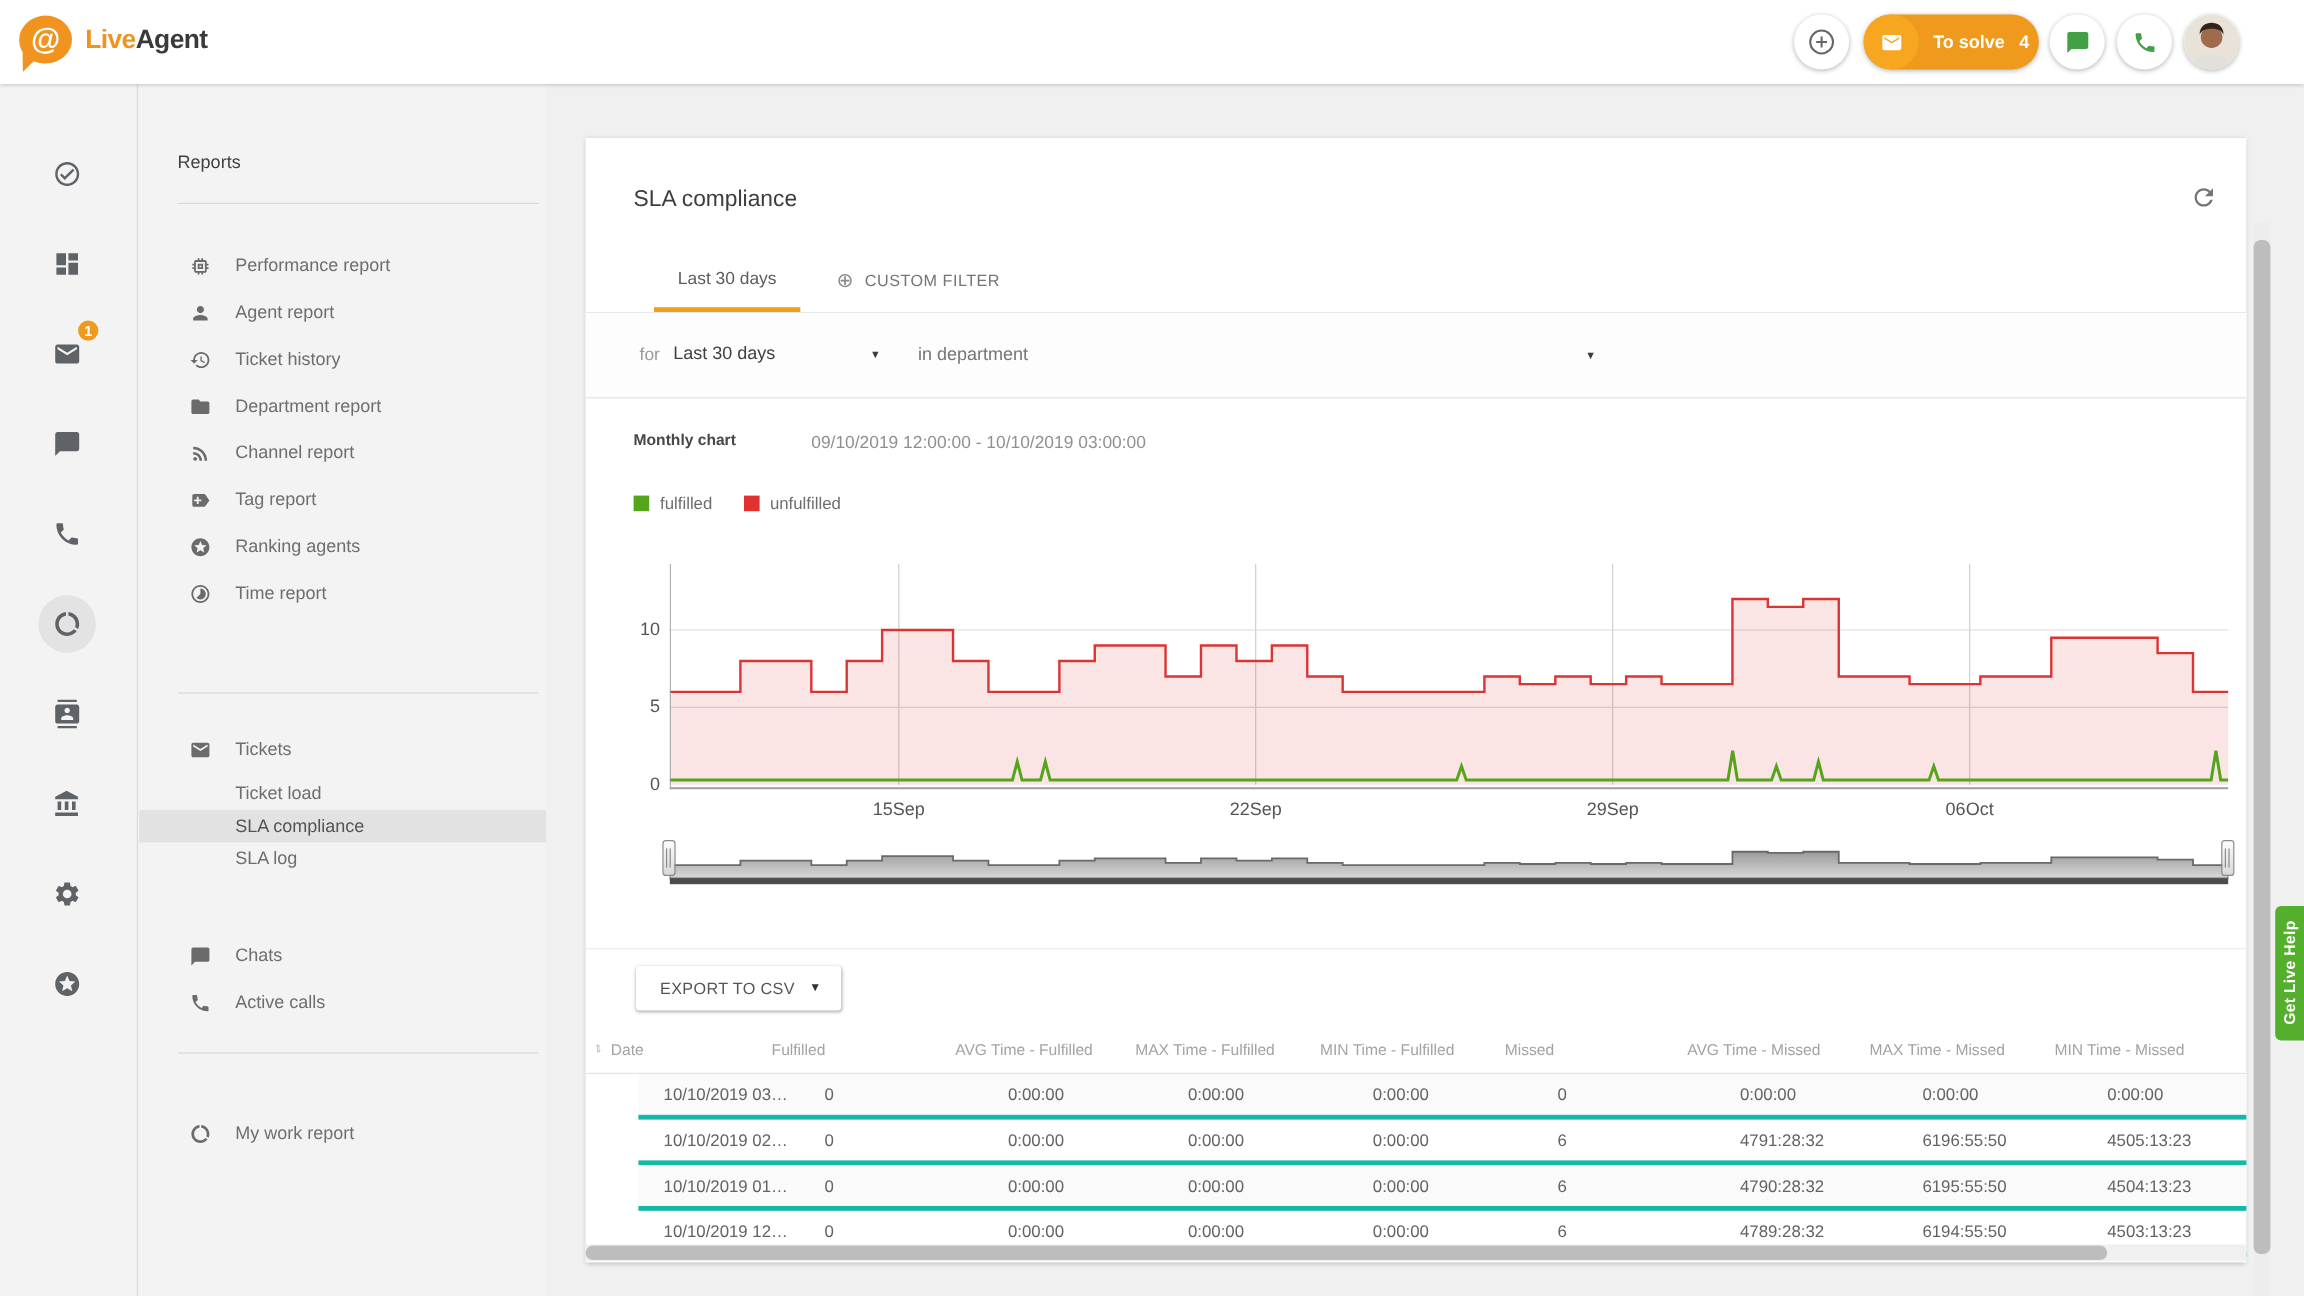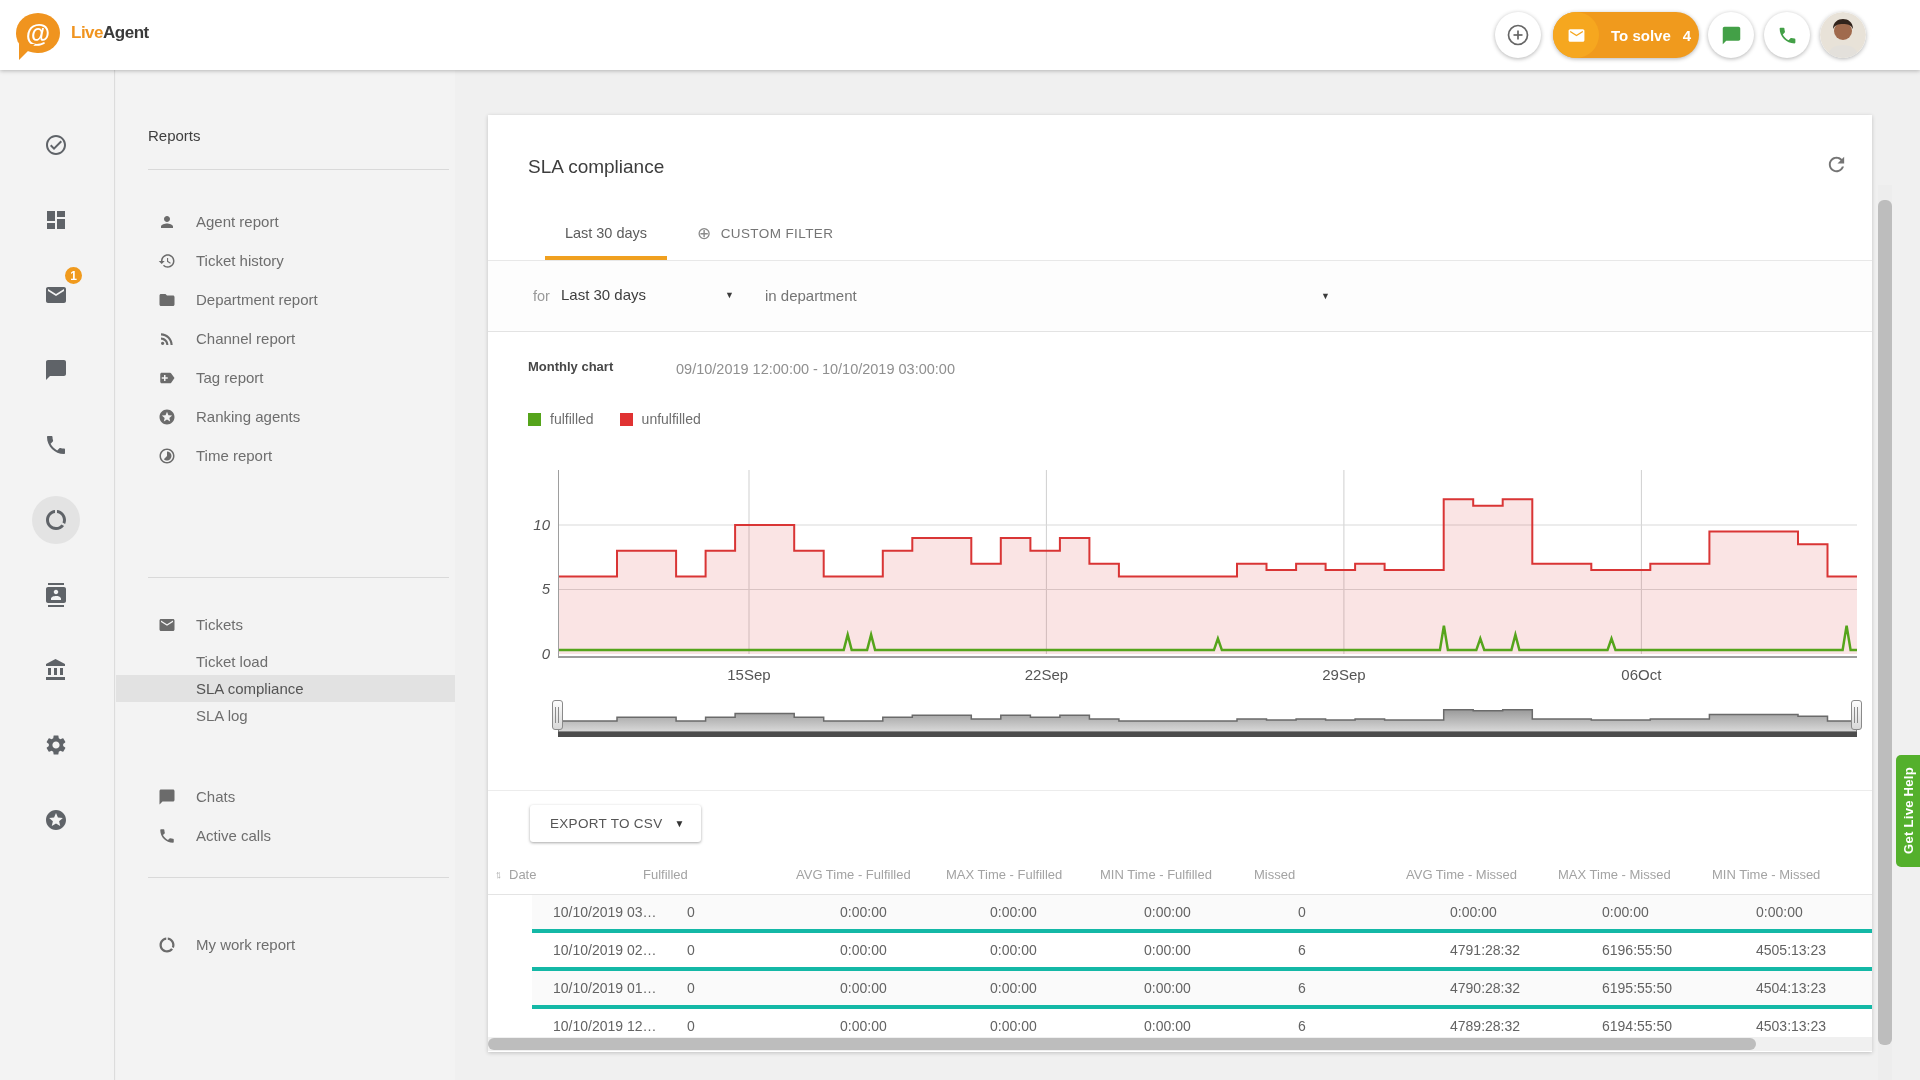--- a/index.html
+++ b/index.html
@@ -8,21 +8,21 @@
 
   
   .topbar { position:absolute; top:0; left:0; width:1920px; height:70px; background:#fff;
             box-shadow:0 1px 4px rgba(0,0,0,.25); z-index:30; }
   .logo { position:absolute; left:16px; top:13px; display:flex; align-items:center; }
   .bubble { width:44px; height:40px; background:#f0941f; border-radius:50% 50% 50% 48%;
             color:#fff; font-weight:bold; font-size:25px; display:flex; align-items:center;
             justify-content:center; position:relative; }
   .bubble::after { content:''; position:absolute; left:3px; bottom:-7px; width:0; height:0;
             border:8px solid transparent; border-top-color:#f0941f; border-left-color:#f0941f; }
-  .brand { margin-left:11px; font-size:17px; letter-spacing:-.5px; }
+  .brand { margin-left:11px; font-size:22px; letter-spacing:-.5px; }
   .brand .lv { color:#f0941f; font-weight:600; }
   .brand .ag { color:#3a3a3a; font-weight:800; }
 
   .circle-btn { position:absolute; top:12px; width:46px; height:46px; border-radius:50%;
             background:#fff; box-shadow:0 1px 4px rgba(0,0,0,.3); display:flex;
             align-items:center; justify-content:center; cursor:pointer; }
   .plus-btn { left:1495px; }
   .plus-glyph { width:26px; height:26px; stroke:#666; fill:none; stroke-width:1.7; }
   .tosolve { position:absolute; left:1553px; top:12px; width:146px; height:46px; border-radius:23px;
             background:#f09a1d; box-shadow:0 1px 4px rgba(0,0,0,.3); display:flex; align-items:center; }
@@ -94,21 +94,21 @@
   .section-h { position:absolute; left:40px; top:244px; font-size:13px; font-weight:bold; color:#474747; }
   .section-period { position:absolute; left:188px; top:246px; font-size:14.5px; color:#8f8f8f; }
 
   .legend { position:absolute; left:40px; top:296px; display:flex; gap:26px; }
   .leg-item { display:flex; align-items:center; gap:9px; }
   .leg-sq { width:13px; height:13px; }
   .leg-label { font-size:14px; color:#6e6e6e; }
 
   .plot { position:absolute; left:70px; top:355px; width:1299px; height:188px; }
   .plot svg { width:100%; height:100%; display:block; }
-  .yt { position:absolute; left:18px; width:44px; text-align:right; font-size:15px; color:#555;font-style:italic; }
+  .yt { position:absolute; left:18px; width:44px; text-align:right; font-size:15px; color:#555; }
   .yt0 { top:401px; } .yt1 { top:465px; } .yt2 { top:530px; }
   .xlabels { position:absolute; left:70px; top:551px; width:1299px; height:20px; }
   .xtick { position:absolute; transform:translateX(-50%); font-size:15px; color:#555; white-space:nowrap; }
 
   .navigator { position:absolute; left:70px; top:588px; width:1299px; height:34px; }
   .navigator svg { width:100%; height:100%; display:block; }
   .nav-handle { position:absolute; top:-3px; width:11px; height:30px;
           background:linear-gradient(#fdfdfd,#d8d8d8); border:1px solid #8a8a8a; border-radius:3px;
           cursor:ew-resize; z-index:2; }
   .nav-handle::before { content:''; position:absolute; left:2px; top:6px; bottom:6px; width:1px;
@@ -247,20 +247,26 @@
     </div>
 </div>
 
 <div class="sidebar">
   <div class="sb-title">Reports</div>
   <div class="divider d1"></div>
 
   <div class="s-list">
 
 
+      <div class="s-item">
+        <svg class="sic" viewBox="0 0 24 24">
+          <path fill-rule="evenodd" d="M15 9H9v6h6V9zm-2 4h-2v-2h2v2zm8-2V9h-2V7c0-1.1-.9-2-2-2h-2V3h-2v2h-2V3H9v2H7c-1.1 0-2 .9-2 2v2H3v2h2v2H3v2h2v2c0 1.1.9 2 2 2h2v2h2v-2h2v2h2v-2h2c1.1 0 2-.9 2-2v-2h2v-2h-2v-2h2zm-4 6H7V7h10v10z"></path>
+        </svg>
+        <span class="s-label">Performance report</span>
+      </div>
 
       <div class="s-item">
         <svg class="sic" viewBox="0 0 24 24">
           <path fill-rule="evenodd" d="M12 12c2.21 0 4-1.79 4-4s-1.79-4-4-4-4 1.79-4 4 1.79 4 4 4zm0 2c-2.67 0-8 1.34-8 4v2h16v-2c0-2.66-5.33-4-8-4z"></path>
         </svg>
         <span class="s-label">Agent report</span>
       </div>
 
       <div class="s-item">
         <svg class="sic" viewBox="0 0 24 24">

